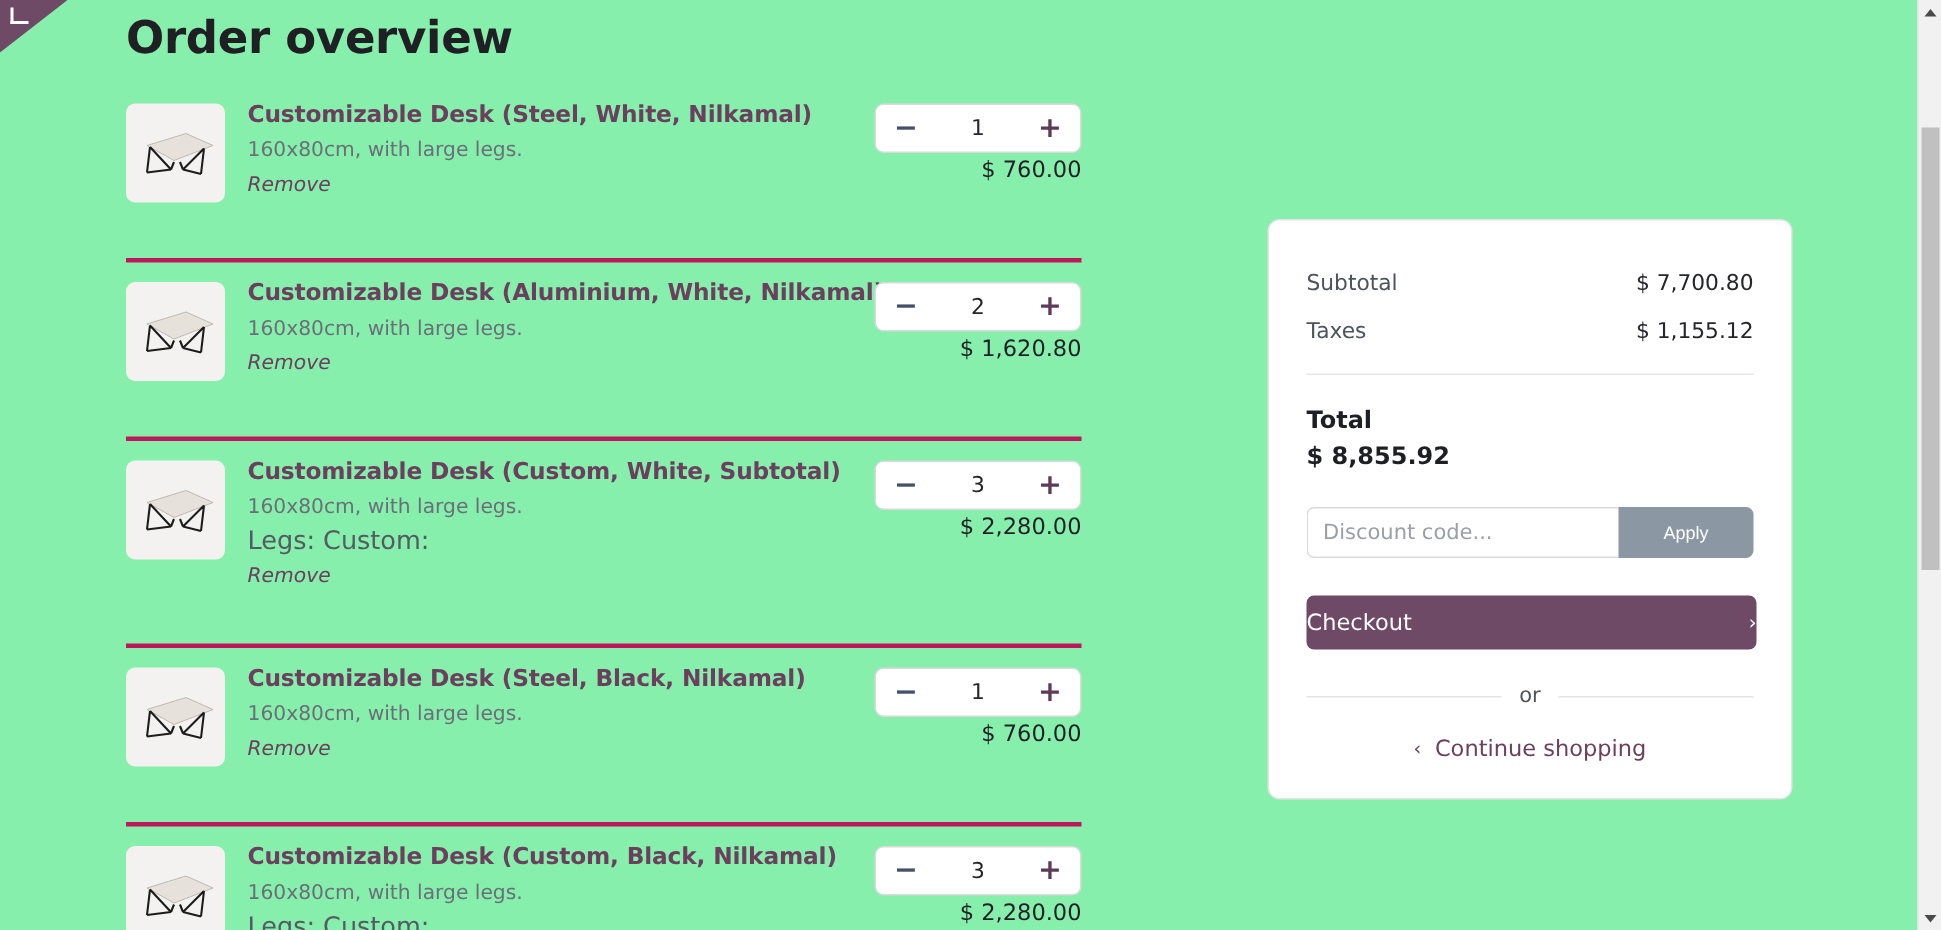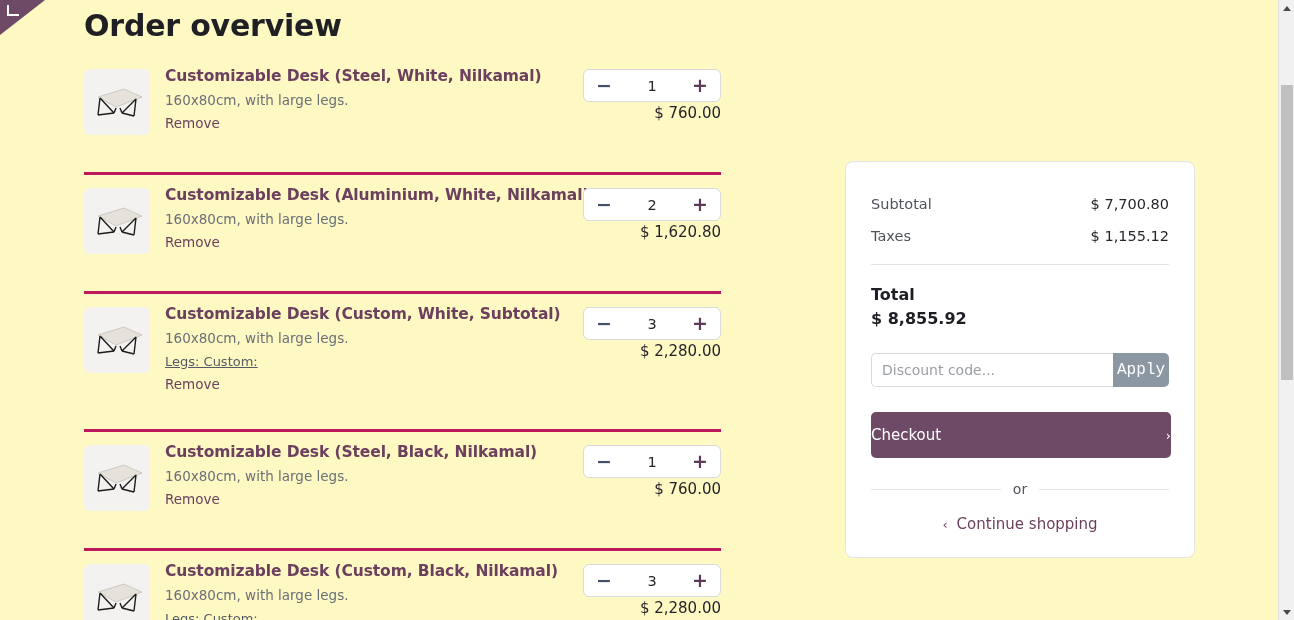--- a/index.html
+++ b/index.html
@@ -6,21 +6,21 @@
   html, body {
     width: 1294px; height: 620px;
     font-family: "DejaVu Sans", sans-serif;
     background: #ffffff;
     overflow: hidden;
   }
 
   
   #page {
     position: absolute; inset: 0;
-    background: #fef9c3;
+    background: #86efac;
   }
 
   
   .corner-ribbon {
     position: absolute; left: 0; top: 0;
     width: 45px; height: 35px;
     overflow: hidden;
     z-index: 40;
     pointer-events: none;
   }
@@ -94,32 +94,32 @@
     text-decoration: none;
     letter-spacing: -0.1px;
   }
   .item-desc {
     font-size: 13.5px;
     color: #6a6f78;
     line-height: 23px;
     padding-top: 2px;
   }
   .item-attr {
-    font-size: 13px;
+    font-size: 17px;
     color: #555b64;
     line-height: 23px;
-    text-decoration: underline;
   }
   .item-remove {
     display: inline-block;
     font-size: 13.5px;
     color: #6b3f5d;
     line-height: 23px;
     text-decoration: none;
     cursor: pointer;
+    font-style: italic;
   }
 
   
   .qty-box {
     position: absolute;
     right: 0; top: 13px;
     width: 138px; height: 33px;
     border: 1px solid #d9dade;
     border-radius: 6px;
     display: flex;
@@ -147,21 +147,21 @@
     width: 138px;
     text-align: right;
     font-size: 15px;
     font-weight: 400;
     color: #221f26;
   }
 
   
   .summary {
     position: absolute;
-    left: 845px; top: 161px;
+    left: 845px; top: 146px;
     width: 350px;
     border: 1px solid #e3e4e7;
     border-radius: 8px;
     background: #ffffff;
     padding: 26px 25px 24px 25px;
   }
   .sum-row {
     display: flex; justify-content: space-between;
     align-items: baseline;
     font-size: 14.5px;
@@ -197,36 +197,36 @@
     border-radius: 5px 0 0 5px;
     padding: 12px 10px;
     font-size: 14px;
     color: #33363c;
     font-family: "DejaVu Sans", sans-serif;
     outline: none;
     background: #fff;
   }
   .discount-input::placeholder { color: #9b9ea4; }
   .apply-btn {
-    width: 56px;
+    width: 90px;
     border: none;
     background: #8b97a3;
     color: #ffffff;
-    font-size: 16px;
+    font-size: 12px;
     border-radius: 0 5px 5px 0;
     cursor: pointer;
-    font-family: Liberation Mono, monospace;
+    font-family: Liberation Sans, sans-serif;
   }
 
   .checkout-btn {
     display: flex;
     align-items: center;
     justify-content: space-between;
     gap: 10px;
-    width: 300px; height: 46px;
+    width: 300px; height: 36px;
     margin-top: 25px;
     background: #6e4a66;
     color: #ffffff;
     border: none;
     border-radius: 5px;
     font-size: 15px;
     cursor: pointer;
     font-family: "DejaVu Sans", sans-serif;
   }
   .checkout-btn .chev { font-size: 13px; }

